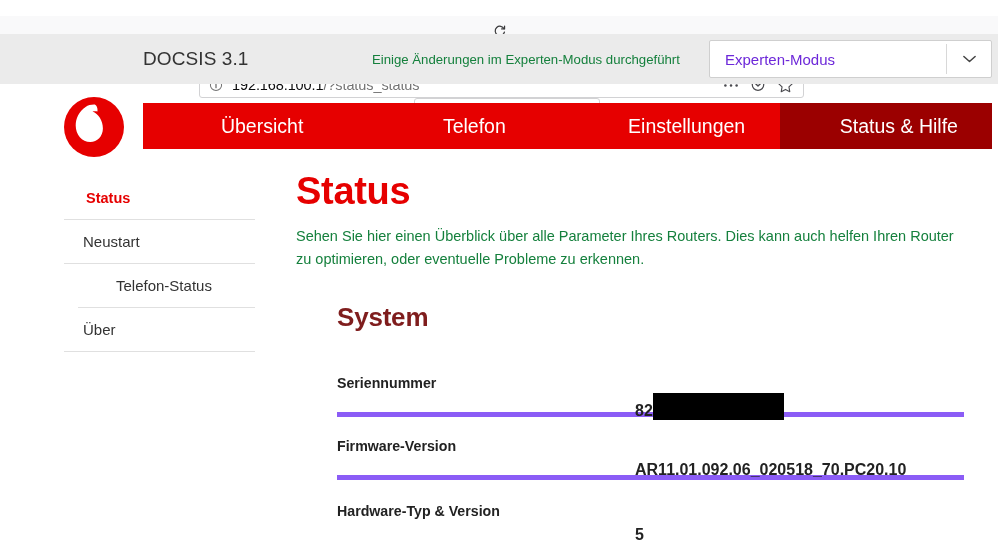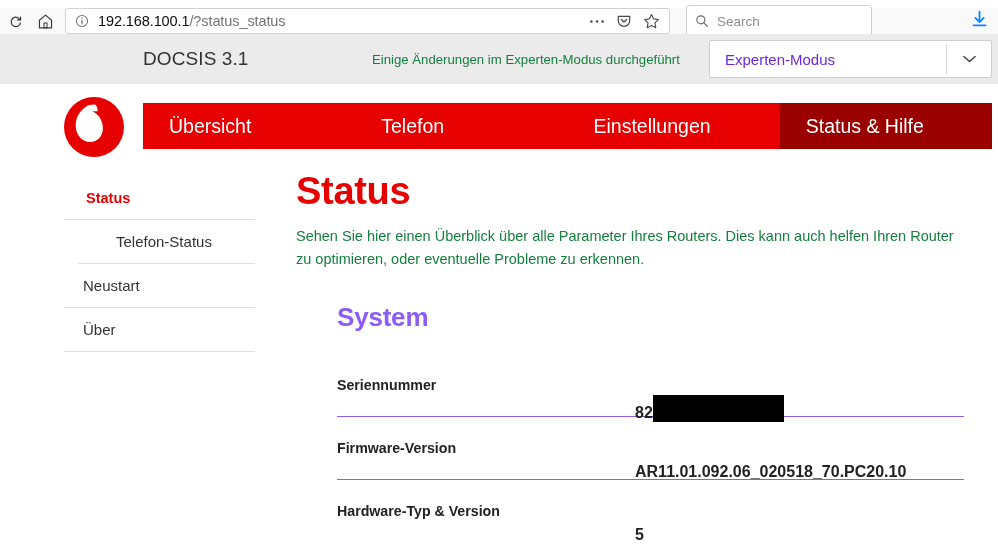--- a/index.html
+++ b/index.html
@@ -5,25 +5,25 @@
   * { box-sizing: border-box; margin: 0; padding: 0; }
   html, body {
     width: 998px; height: 546px;
     font-family: "Liberation Sans", sans-serif;
     background: #ffffff;
     overflow: hidden;
   }
 
   
   #browser-chrome {
-    position: absolute; left: 0; top: 8px;
+    position: absolute; left: 0; top: 16px;
     width: 998px; height: 33px;
     background: #f9f9fa;
-    border-bottom: 7px solid #0c4a6e;
-    display: flex; align-items: center;
+    border-bottom: 1px solid #0c4a6e;
+    display: flex; align-items: center; flex-direction: column;
   }
   .nav-btn {
     width: 30px; height: 28px;
     display: flex; align-items: center; justify-content: center;
     flex: 0 0 auto;
   }
   .nav-btn svg { display: block; }
 
   #url-bar-wrap {
     flex: 0 0 auto;
@@ -118,21 +118,21 @@
     width: 62px; height: 62px;
   }
   #main-nav {
     position: absolute; left: 143px; top: 103px;
     width: 849px; height: 46px;
     display: flex;
     background: #e60000;
   }
   .nav-tab {
     flex: 1 1 0;
-    display: flex; align-items: center; 
+    display: flex; align-items: center; justify-content: center;
     color: #ffffff;
     font-size: 19.5px;
     background: #e60000;
     white-space: nowrap;
     padding-left: 26px;
   }
   .nav-tab.active { background: #9b0000; }
 
   
   #sidebar {
@@ -178,27 +178,27 @@
     line-height: 1.62;
     width: 662px;
   }
   #section-system {
     margin-top: 30px;
     margin-left: 41px;
     width: 627px;
   }
   #section-title {
     font-size: 26px;
-    color: #8b5cf6;
+    color: #7f1d1d;
     letter-spacing: -0.2px;
   }
   .sys-row {
     height: 63px;
     display: flex; align-items: center;
-    border-bottom: 1px solid #8b5cf6;
+    border-bottom: 5px solid #8b5cf6;
   }
   .sys-row:first-of-type { margin-top: 21px; }
   .sys-label {
     width: 298px;
     font-size: 14.2px;
     font-weight: bold;
     color: #222222;
   }
   .sys-value {
     font-size: 16px;
@@ -322,25 +322,25 @@
   </div>
   <div class="nav-tab active">
     <span>Status &amp; Hilfe</span>
   </div>
 </div>
 
 <div id="sidebar">
   <div class="side-item active">
     <span>Status</span>
   </div>
+  <div class="side-item lvl0">
+    <span>Neustart</span>
+  </div>
   <div class="side-item lvl1">
     <span>Telefon-Status</span>
-  </div>
-  <div class="side-item lvl0">
-    <span>Neustart</span>
   </div>
   <div class="side-item lvl0">
     <span>Über</span>
   </div>
 </div>
 
 <div id="main">
   <h1 id="page-title">Status</h1>
   <p id="page-intro">Sehen Sie hier einen Überblick über alle Parameter Ihres Routers. Dies kann auch helfen Ihren Router zu optimieren, oder eventuelle Probleme zu erkennen.</p>
 

